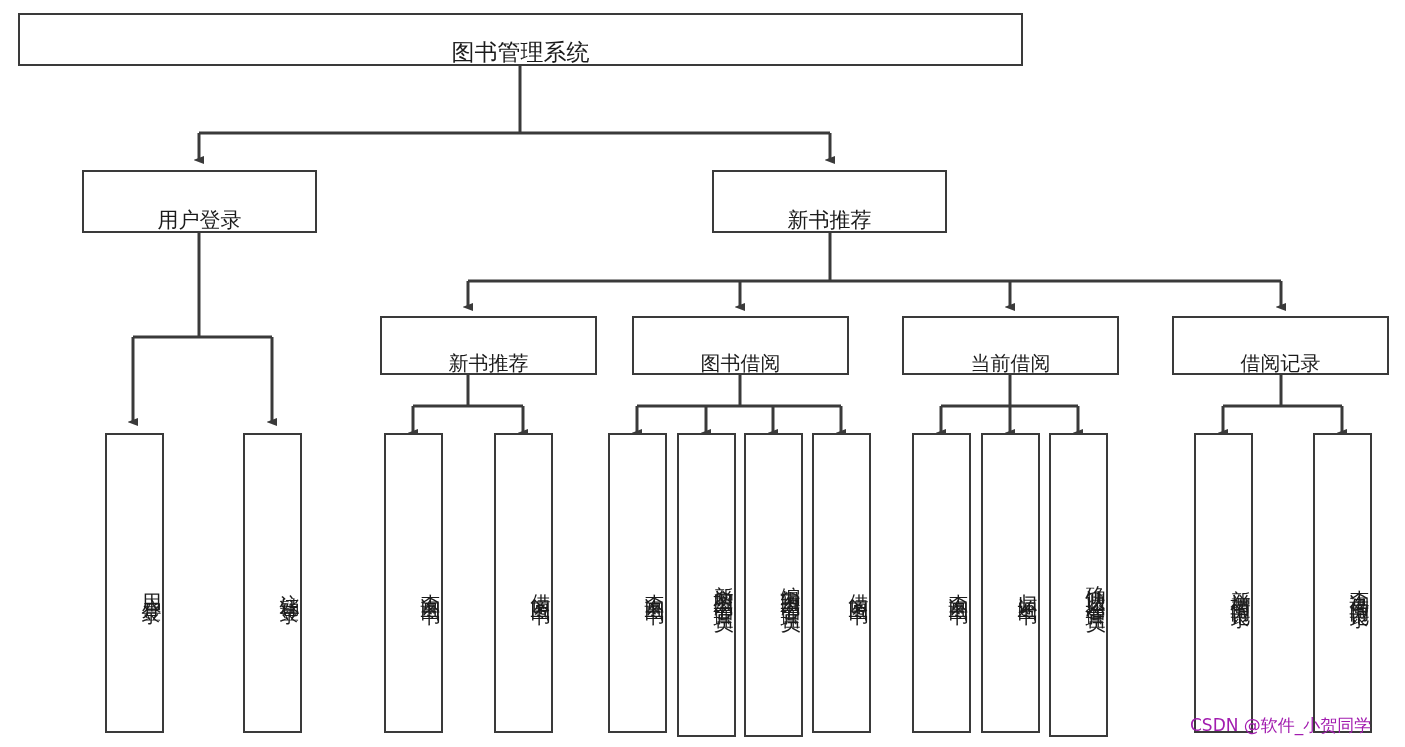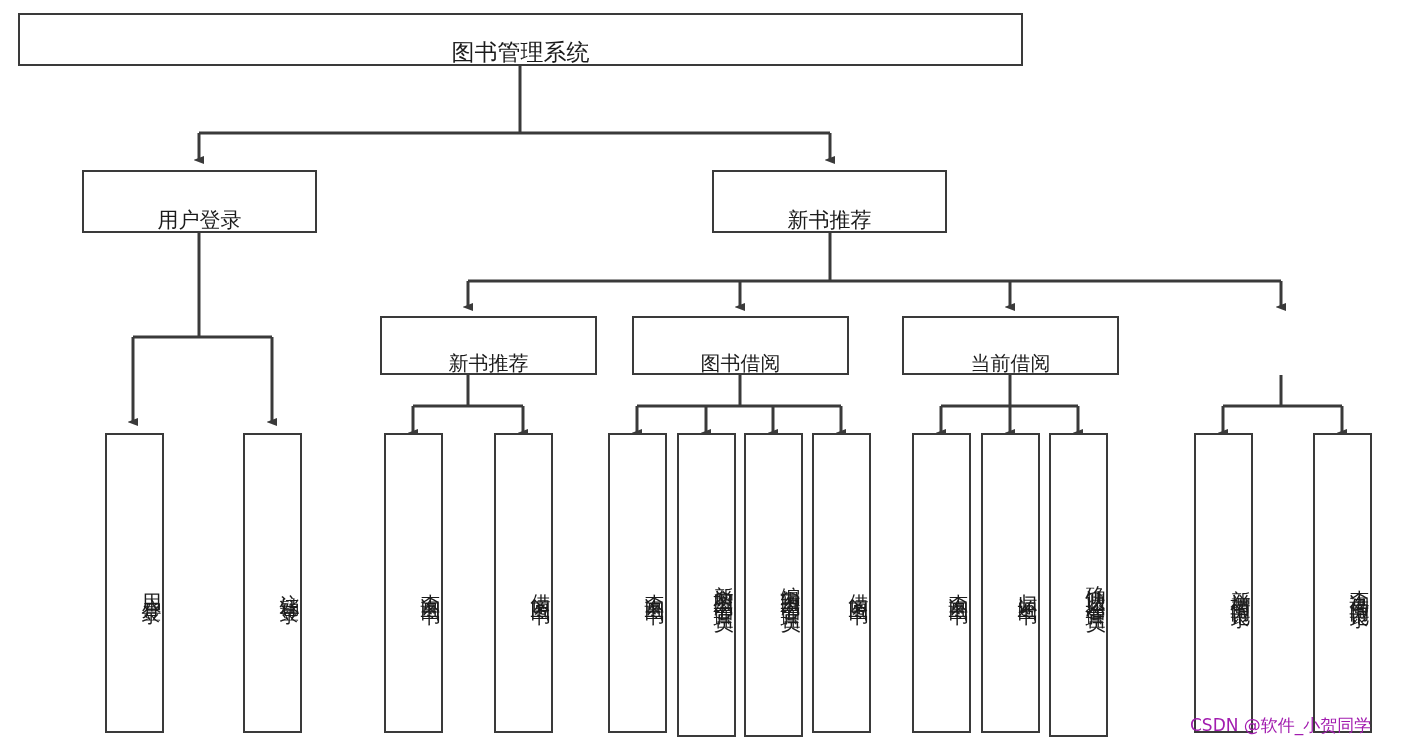--- a/index.html
+++ b/index.html
@@ -140,20 +140,23 @@
 
   <div class="node level3" style="left:380px; top:316px; width:217px; height:59px;">
     <span class="label">新书推荐</span>
   </div>
   <div class="node level3" style="left:902px; top:316px; width:217px; height:59px;">
     <span class="label">当前借阅</span>
   </div>
   <div class="node level3" style="left:632px; top:316px; width:217px; height:59px;">
     <span class="label">图书借阅</span>
   </div>
+  <div class="node level3" style="left:1172px; top:316px; width:217px; height:59px;">
+    <span class="label">借阅记录</span>
+  </div>
 
   <div class="node leaf" style="left:105px; top:433px; width:59px; height:300px;">
     <span class="leaf-text">用户登录</span>
   </div>
   <div class="node leaf" style="left:243px; top:433px; width:59px; height:300px;">
     <span class="leaf-text">注销登录</span>
   </div>
 
   <div class="node leaf" style="left:384px; top:433px; width:59px; height:300px;">
     <span class="leaf-text">查询图书</span>

